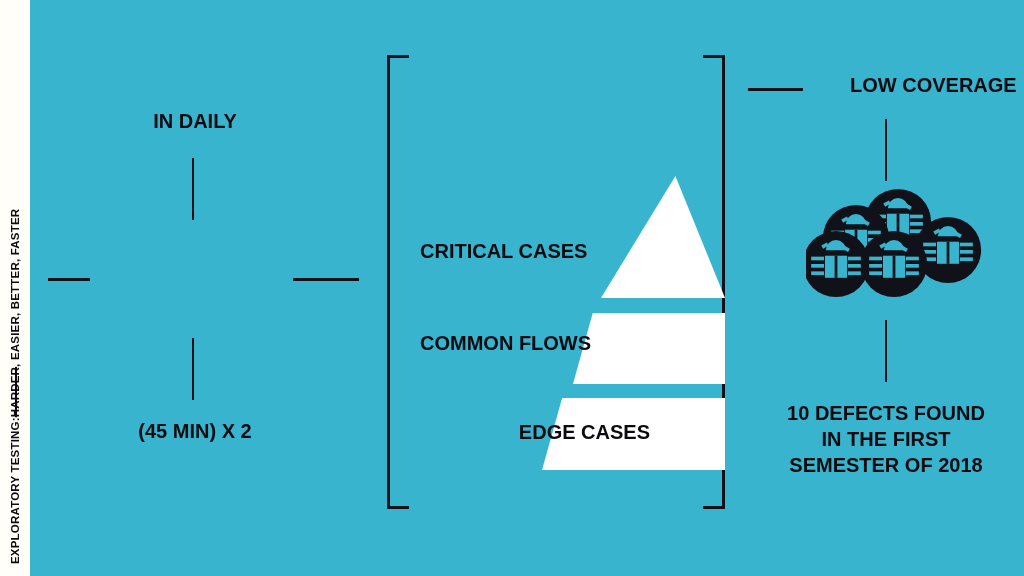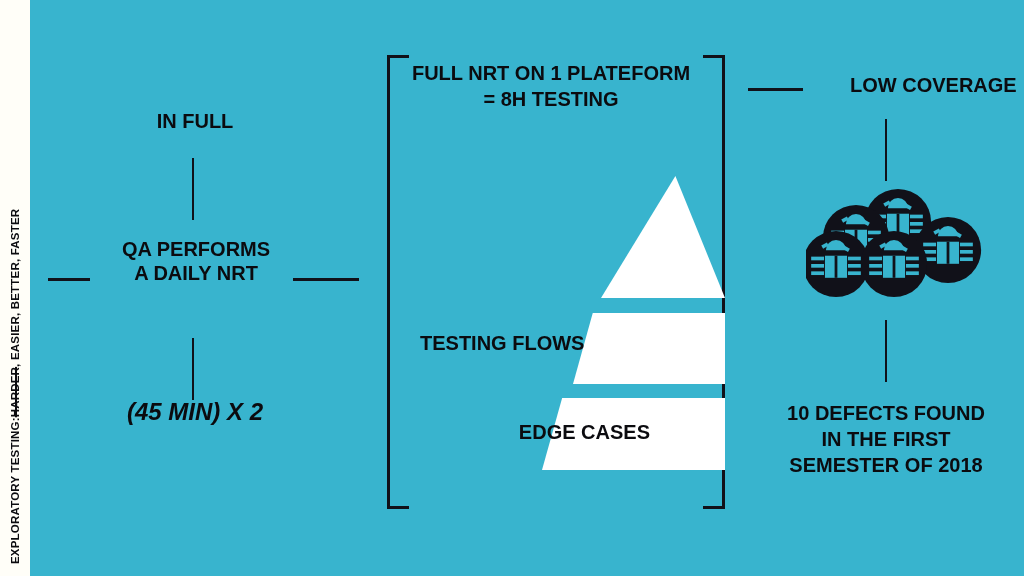--- a/index.html
+++ b/index.html
@@ -95,47 +95,44 @@
 <div id="canvas" style="background: rgb(56, 180, 206);">
 
   <div class="spine">
     <div class="spine-text">
       <span>EXPLORATORY TESTING: </span>
         <span class="strike">HARDER</span>
         <span>, EASIER, BETTER, FASTER</span>
     </div>
   </div>
 
-  <div class="txt" style="left:95px; top:110px; width:200px; font-size:20px;">IN FULL</div>
+  <div class="txt" style="left:95px; top:110px; width:200px; font-size:20px;">IN DAILY</div>
 
   <div class="vline" style="left:192px; top:158px; height:62px;"></div>
 
-  <div class="txt" style="left:85px; top:238px; width:222px; font-size:20px;">QA PERFORMS
-A DAILY NRT</div>
 
   <div class="hline" style="left:48px; top:278px; width:42px;"></div>
   <div class="hline" style="left:293px; top:278px; width:66px;"></div>
 
   <div class="vline" style="left:192px; top:338px; height:62px;"></div>
 
-  <div class="txt" style="left:95px; top:398px; width:200px; font-size:24px;font-style:italic;">(45 MIN) X 2</div>
+  <div class="txt" style="left:95px; top:420px; width:200px; font-size:20px;">(45 MIN) X 2</div>
 
   <div class="bracket" style="left:387px; top:55px; width:22px; height:454px;"></div>
   <div class="bracket-r" style="left:703px; top:55px; width:22px; height:454px;"></div>
 
-  <div class="txt" style="left:396px; top:60px; width:310px; font-size:20px; line-height:1.3;">FULL NRT ON 1 PLATEFORM
-= 8H TESTING</div>
 
   <div class="pyr-wrap">
     <div class="pyr-tier tier1"></div>
     <div class="pyr-tier tier2"></div>
     <div class="pyr-tier tier3"></div>
   </div>
 
-  <div class="txt" style="left:420px; top:332px; width:230px; font-size:20px; text-align:left;">TESTING FLOWS</div>
+  <div class="txt" style="left:420px; top:240px; width:230px; font-size:20px; text-align:left;">CRITICAL CASES</div>
+  <div class="txt" style="left:420px; top:332px; width:230px; font-size:20px; text-align:left;">COMMON FLOWS</div>
   <div class="txt" style="left:420px; top:421px; width:230px; font-size:20px; text-align:right;">EDGE CASES</div>
 
   <div class="hline" style="left:748px; top:88px; width:55px;"></div>
 
   <div class="txt" style="left:810px; top:74px; width:200px; font-size:20px; text-align:left;margin-left:40px;">LOW COVERAGE</div>
 
   <div class="vline" style="left:885px; top:119px; height:62px;"></div>
 
   <div class="bugs">
     <svg viewBox="0 0 180 118" xmlns="http://www.w3.org/2000/svg">

